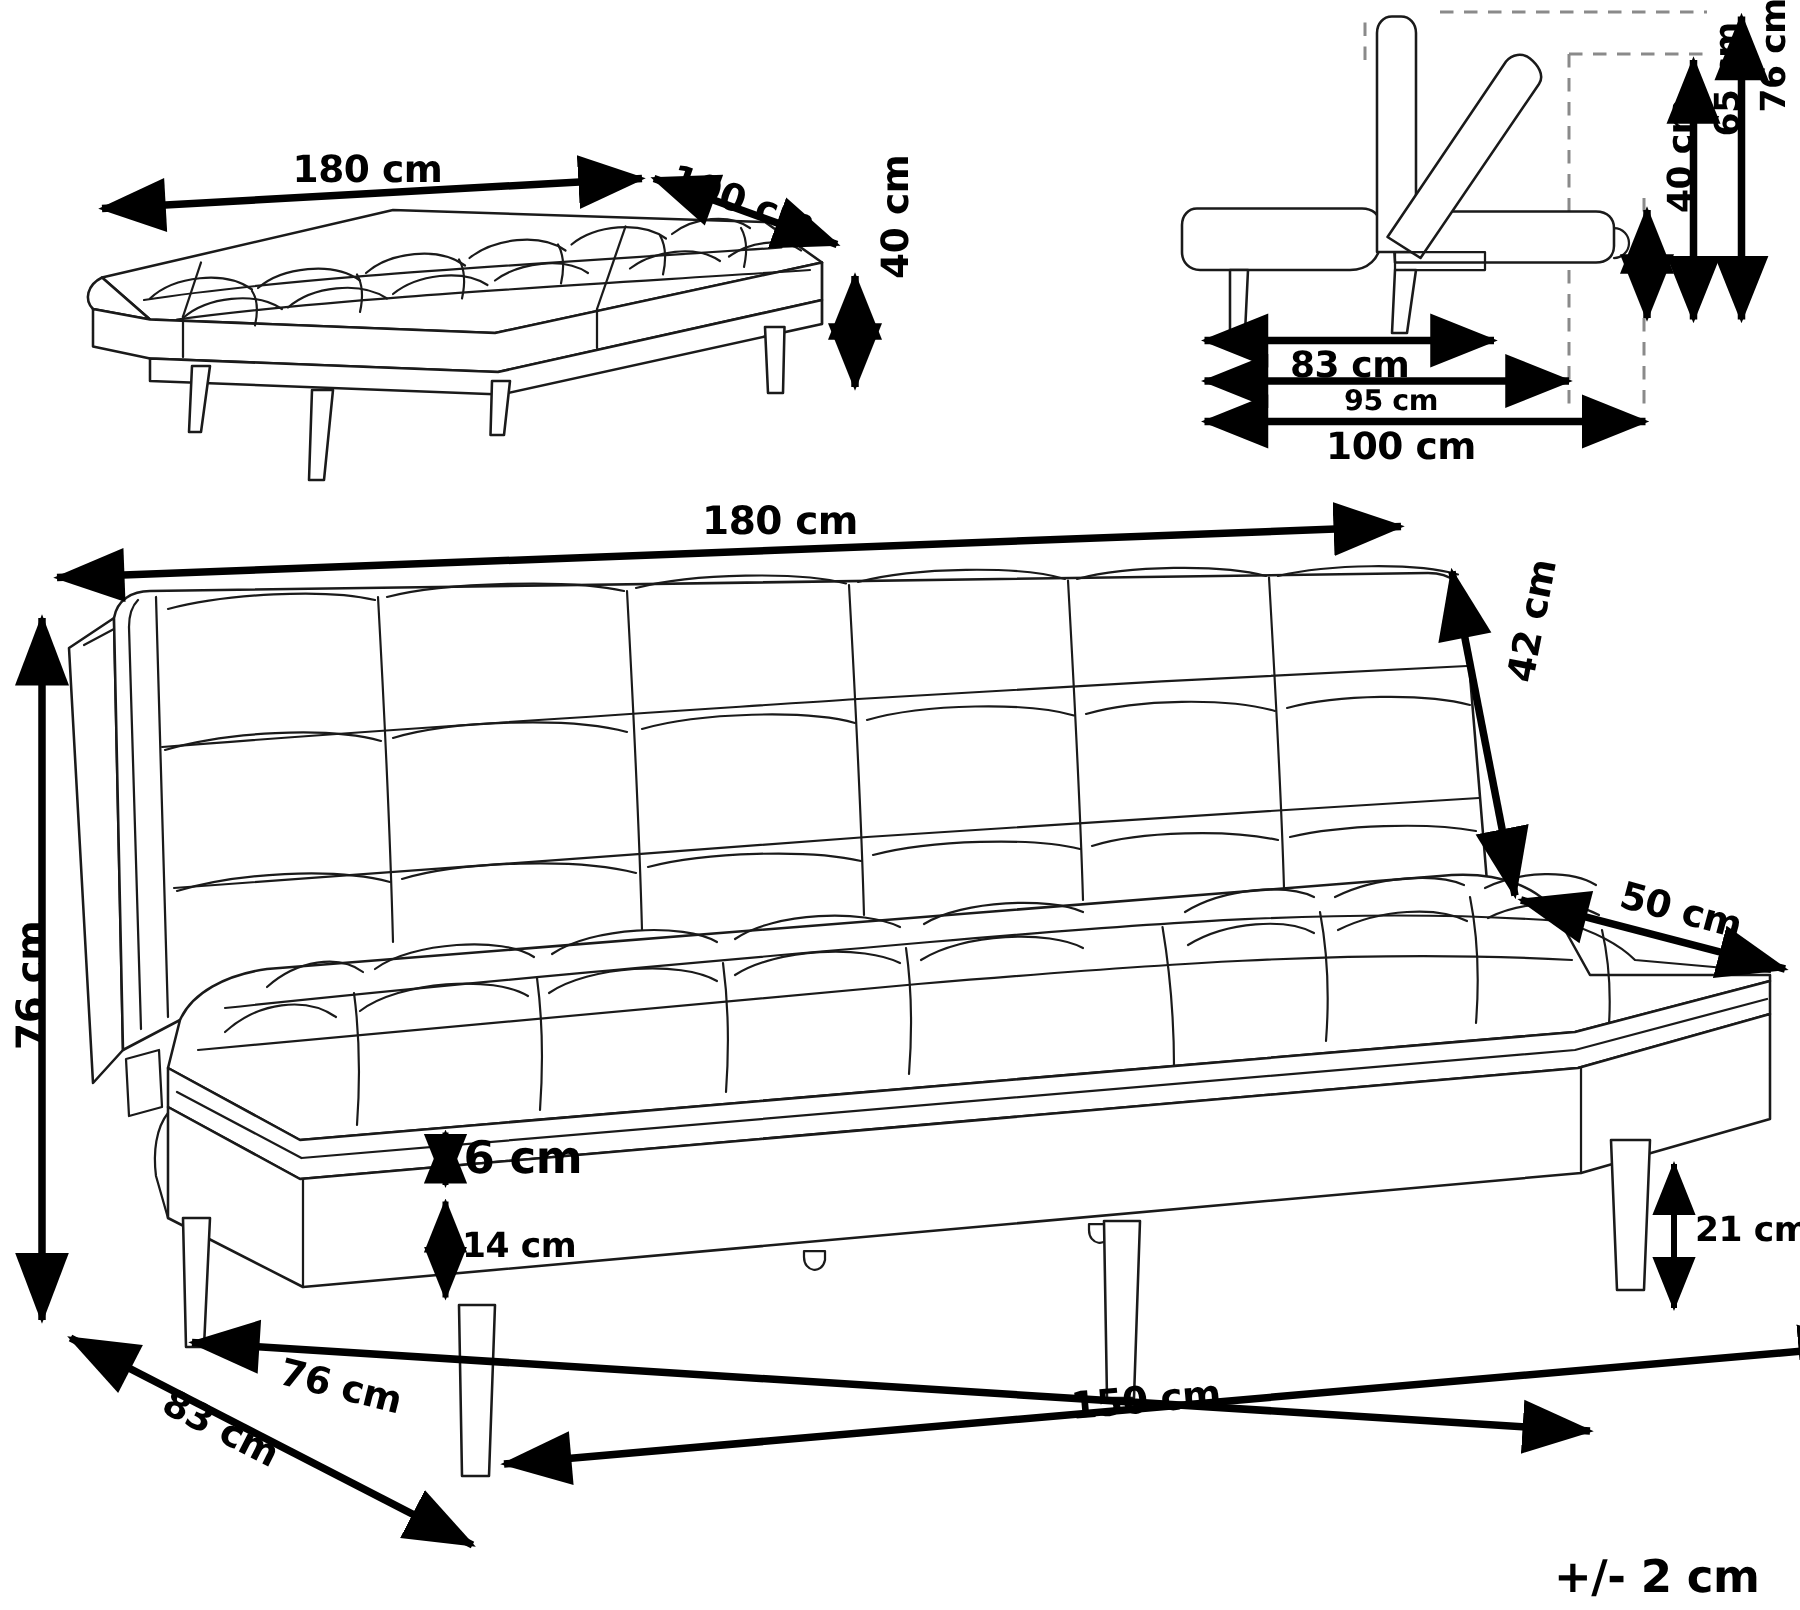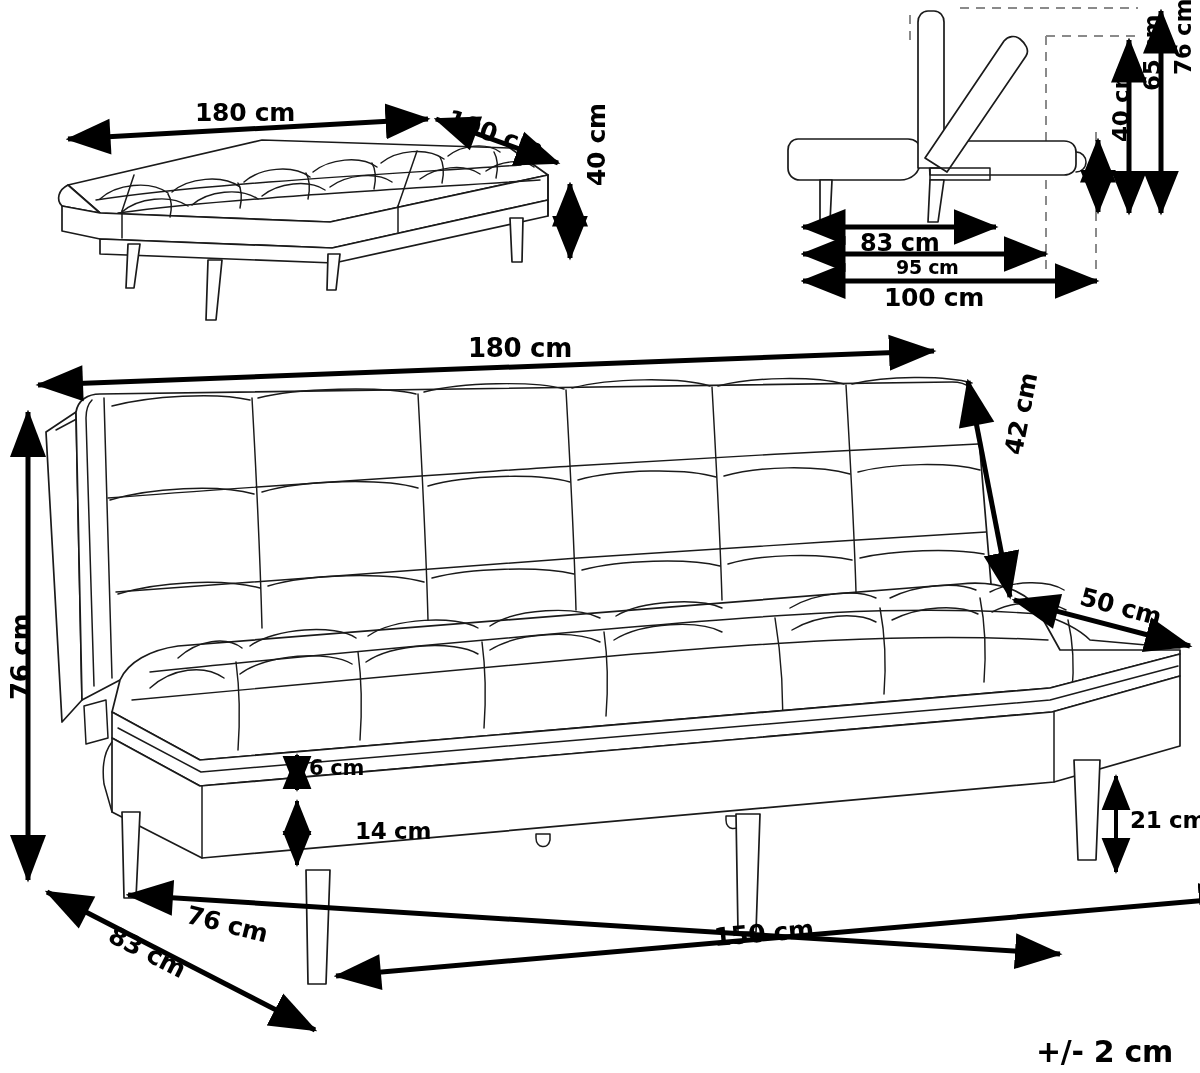--- a/index.html
+++ b/index.html
@@ -313,23 +313,23 @@
   <div class="lbl" style="left:1172px; top:75px; font-size:23px; transform:rotate(-90deg); transform-origin:left top;">76 cm</div>
 
   <div class="lbl" style="left:468px; top:335px; font-size:26px;">180 cm</div>
 
   <div class="lbl" style="left:8px; top:700px; font-size:26px; transform:rotate(-90deg); transform-origin:left top;">76 cm</div>
 
   <div class="lbl" style="left:1001px; top:452px; font-size:25px; transform:rotate(-79deg); transform-origin:left top;">42 cm</div>
 
   <div class="lbl" style="left:1084px; top:584px; font-size:25px; transform:rotate(15deg); transform-origin:left top;">50 cm</div>
 
-  <div class="lbl" style="left:309px; top:758px; font-size:21px;">6 cm</div>
-
-  <div class="lbl" style="left:308px; top:820px; font-size:23px;margin-left:47px;">14 cm</div>
+  <div class="lbl" style="left:309px; top:758px; font-size:30px;">6 cm</div>
+
+  <div class="lbl" style="left:308px; top:820px; font-size:23px;">14 cm</div>
 
   <div class="lbl" style="left:1130px; top:809px; font-size:23px;">21 cm</div>
 
   <div class="lbl" style="left:713px; top:925px; font-size:25px; transform:rotate(-5deg); transform-origin:left top;">150 cm</div>
 
   <div class="lbl" style="left:116px; top:922px; font-size:25px; transform:rotate(27deg); transform-origin:left top;">83 cm</div>
 
   <div class="lbl" style="left:190px; top:902px; font-size:25px; transform:rotate(14deg); transform-origin:left top;">76 cm</div>
 
   <div class="lbl" style="left:1036px; top:1037px; font-size:30px;">+/- 2 cm</div>

